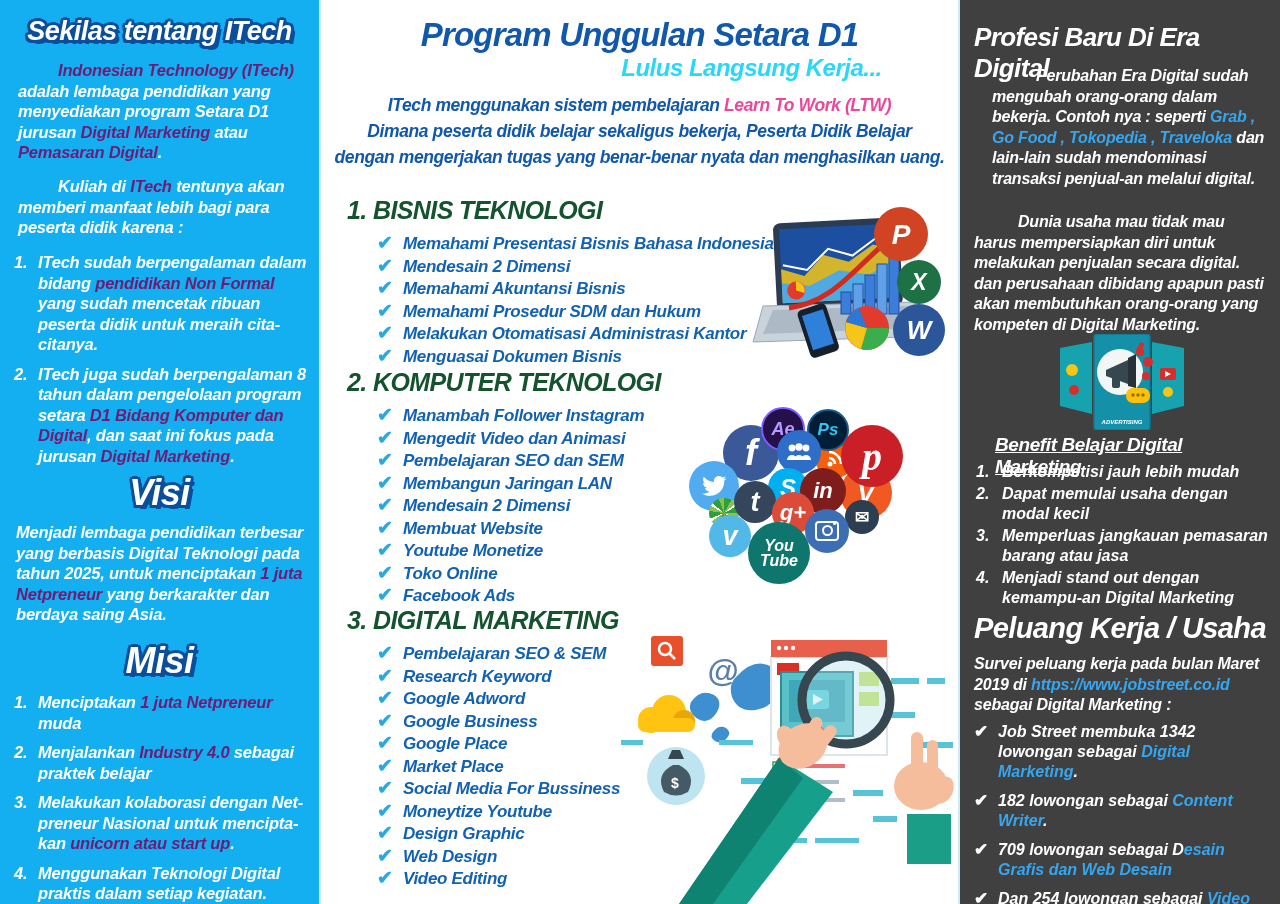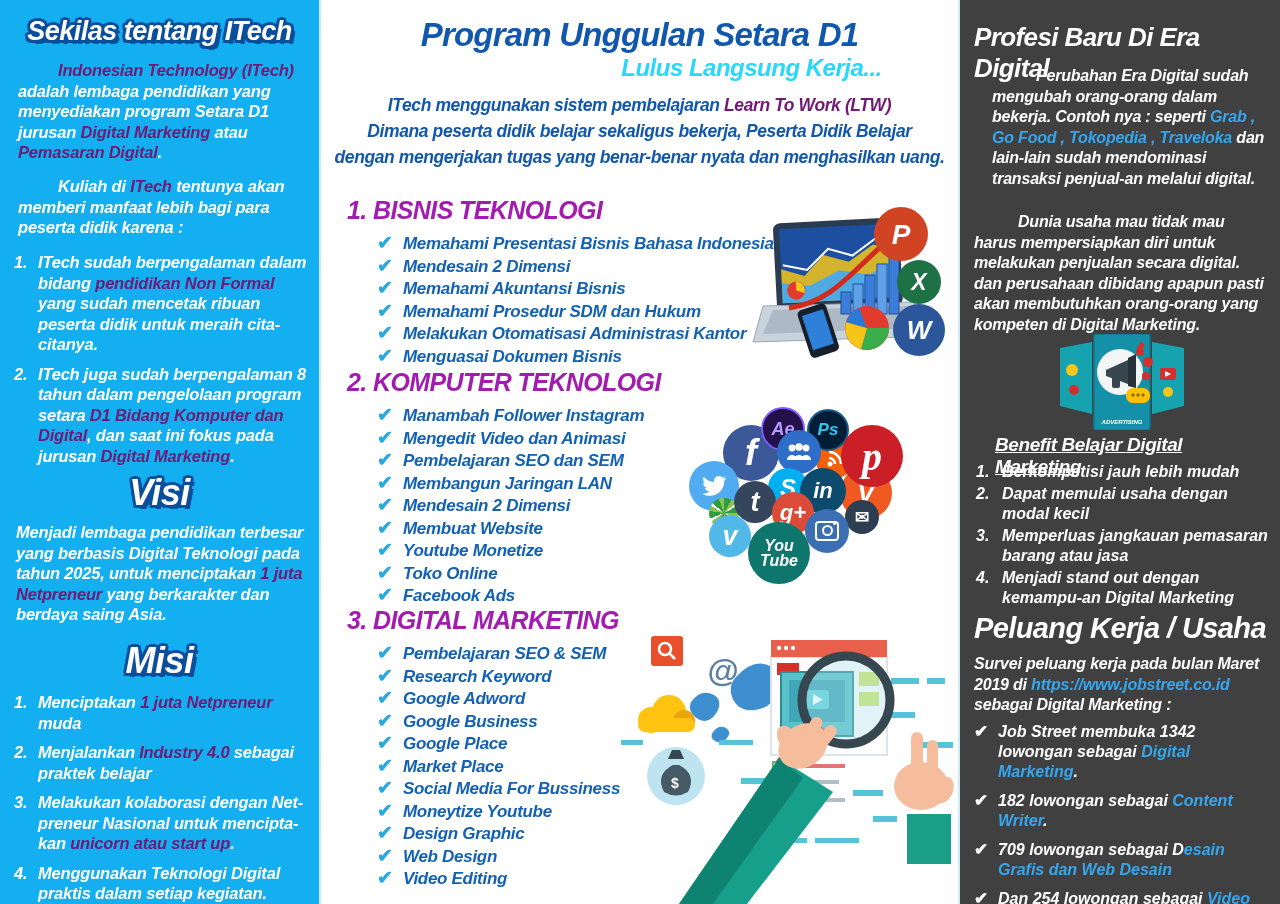--- a/index.html
+++ b/index.html
@@ -25,22 +25,22 @@
   .acc{color:#701a75;}
   .numlist{list-style:none;margin:0;padding:0;font-size:16.5px;line-height:20.5px;letter-spacing:-0.2px;}
   .numlist li{display:flex;margin-bottom:9px;}
   .numlist .num{width:24px;flex:none;}
   .numlist .txt{flex:1;}
 
   
   .m-title{color:#1157AC;font-size:33px;text-align:center;margin:0;letter-spacing:-0.8px;}
   .m-sub{color:#29D7F8;font-size:24px;text-align:center;margin:0;transform:translateX(112px);letter-spacing:-0.5px;}
   .m-intro{color:#1157AC;font-size:17.5px;line-height:26px;text-align:center;letter-spacing:-0.4px;}
-  .cyan{color:#701a75;margin-top:20px;}
-  .sec-h{color:#a21caf;font-size:25px;letter-spacing:-0.6px;margin:0;}
+  .cyan{color:#ec4899;margin-top:20px;}
+  .sec-h{color:#14532d;font-size:25px;letter-spacing:-0.6px;margin:0;}
   .clist{list-style:none;margin:7px 0 0 30px;padding:0;font-size:17px;line-height:21.5px;
          color:#1261B2;letter-spacing:-0.3px;}
   .clist li{white-space:nowrap;}
   .chk{color:#2AA9E1;font-style:normal;display:inline-block;width:26px;font-size:19px;}
   .wchk{color:#ffffff;font-style:normal;display:inline-block;width:24px;flex:none;font-size:17px;}
 
   
   .r-title{font-size:26px;margin:0;letter-spacing:-0.6px;}
   .rp{font-size:16px;line-height:20.5px;letter-spacing:-0.2px;margin:0;}
   .rindent{text-indent:44px;}
@@ -252,21 +252,21 @@
           <span>p</span>
         </div>
       <div class="soc" style="left:-1px;top:63px;width:50px;height:50px;background:#50ABF1;z-index:3;">
         <svg width="28" height="24" viewBox="0 0 24 22">
             <path d="M23.4,3.8c-0.8,0.4-1.7,0.6-2.6,0.8c0.9-0.6,1.6-1.5,2-2.5c-0.9,0.5-1.9,0.9-2.9,1.1C19,2.3,17.8,1.8,16.5,1.8c-2.5,0-4.6,2-4.6,4.6c0,0.4,0,0.7,0.1,1C8.2,7.2,4.8,5.4,2.6,2.6C2.2,3.3,2,4.1,2,4.9c0,1.6,0.8,3,2,3.8C3.3,8.7,2.6,8.5,2,8.1v0.1c0,2.2,1.6,4.1,3.7,4.5c-0.4,0.1-0.8,0.2-1.2,0.2c-0.3,0-0.6,0-0.9-0.1c0.6,1.8,2.3,3.2,4.3,3.2c-1.6,1.2-3.6,2-5.7,2c-0.4,0-0.7,0-1.1-0.1c2,1.3,4.5,2.1,7.1,2.1c8.5,0,13.2-7.1,13.2-13.2c0-0.2,0-0.4,0-0.6C22,5.5,22.8,4.7,23.4,3.8z" fill="#fff"></path>
           </svg>
       </div>
       <div class="soc" style="left:78px;top:70px;width:40px;height:40px;background:#00AFF0;z-index:5;font-size:24px;">
           <span>S</span>
         </div>
-      <div class="soc" style="left:110px;top:70px;width:46px;height:46px;background:#0c4a6e;z-index:6;font-size:22px;">
+      <div class="soc" style="left:110px;top:70px;width:46px;height:46px;background:#7f1d1d;z-index:6;font-size:22px;">
           <span>in</span>
         </div>
       <div class="soc" style="left:44px;top:83px;width:42px;height:42px;background:#35465C;z-index:6;font-size:27px;">
           <span>t</span>
         </div>
       <div class="soc cor" style="left:19px;top:100px;width:30px;height:30px;z-index:5;"></div>
       <div class="soc" style="left:82px;top:94px;width:42px;height:42px;background:#DC4A38;z-index:7;font-size:22px;">
           <span>g+</span>
         </div>
       <div class="soc" style="left:155px;top:102px;width:34px;height:34px;background:#2C3E50;z-index:5;font-size:17px;font-style:normal;">

